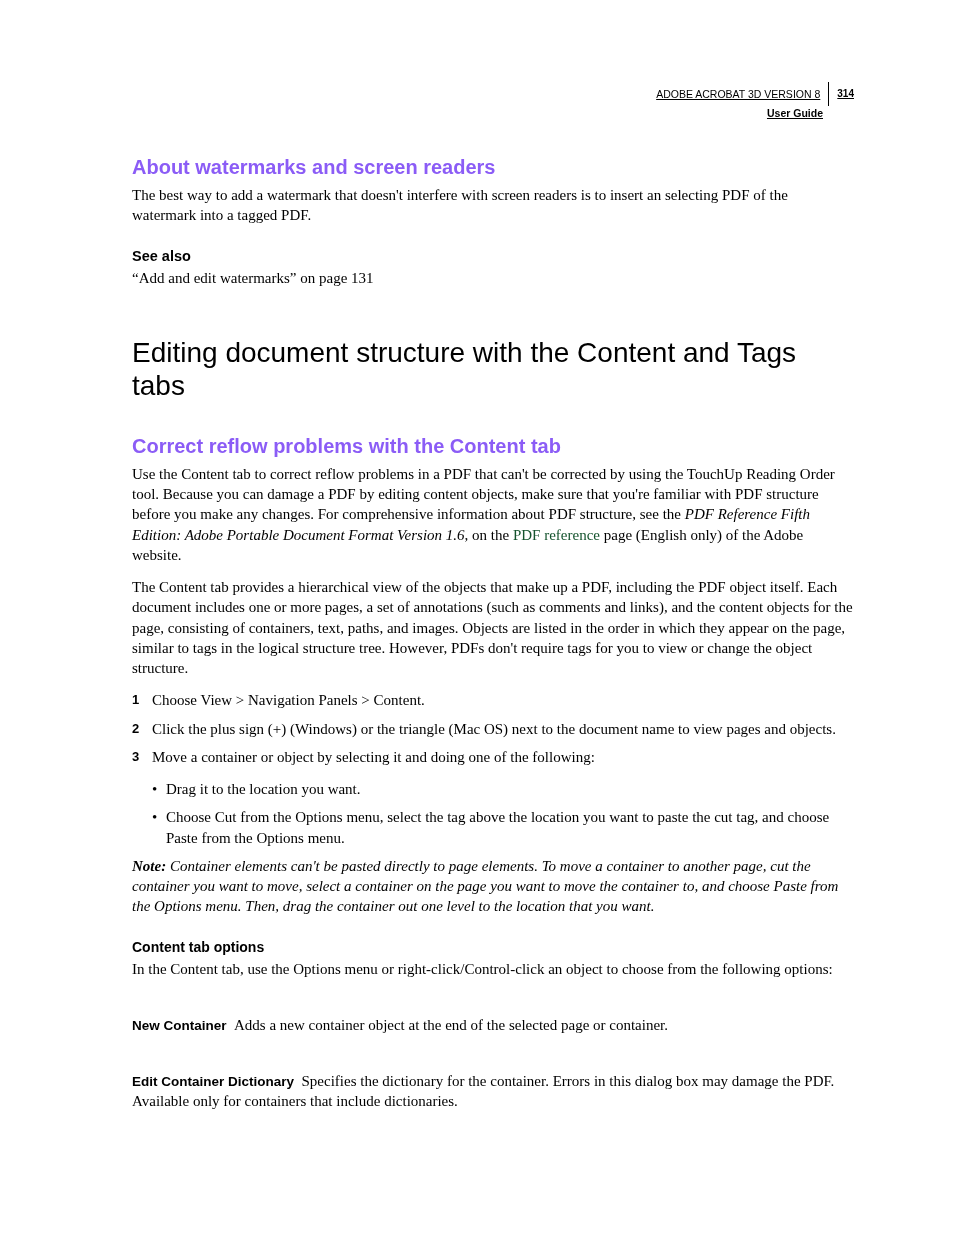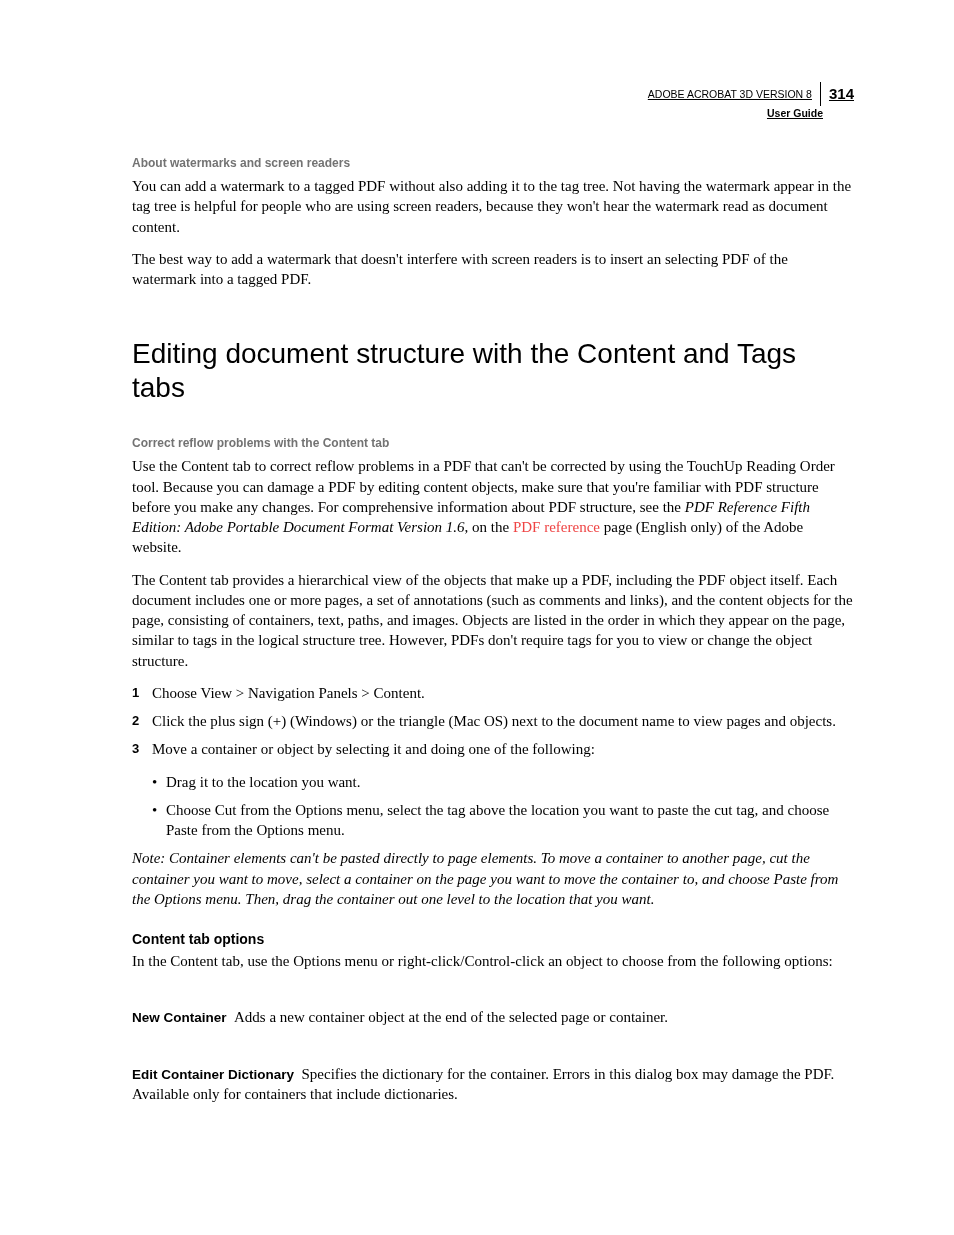--- a/index.html
+++ b/index.html
@@ -31,29 +31,29 @@
       gap: 6px;
     }
     .header-divider {
       display: inline-block;
       width: 1px;
       height: 24px;
       background: #000;
       margin: 0 2px;
       vertical-align: middle;
     }
-    .header-pagenum { font-weight: 700; font-size: 15px; }
+    .header-pagenum { font-weight: 700; font-size: 10px; }
     .header-userguide { font-weight: 700; padding-right: 31px; }
     .content { margin-top: 74px; }
     .h3 {
       font-family: "Myriad Pro", "Segoe UI", Arial, sans-serif;
       font-weight: 700;
-      font-size: 12px;
+      font-size: 20px;
       margin-bottom: 6px;
-      color: #737373;
+      color: #8b5cf6;
     }
     .body-text {
       font-size: 15px;
       line-height: 1.35;
       margin-bottom: 12px;
     }
     .see-also-h {
       font-family: "Myriad Pro", "Segoe UI", Arial, sans-serif;
       font-weight: 700;
       font-size: 14.5px;
@@ -62,21 +62,21 @@
     }
     .h1 {
       font-family: "Myriad Pro", "Segoe UI", Arial, sans-serif;
       font-weight: 400;
       font-size: 28px;
       line-height: 1.2;
       margin-top: 48px;
       margin-bottom: 32px;
     }
     .italic-ref { font-style: italic; }
-    .link { color: #ef4444; }
+    .link { color: #14532d; }
     .step-list { list-style: none; margin: 8px 0 12px 0; }
     .step-item {
       display: flex;
       font-size: 15px;
       line-height: 1.35;
       margin-bottom: 8px;
     }
     .step-num {
       font-family: "Myriad Pro", "Segoe UI", Arial, sans-serif;
       font-weight: 700;
@@ -95,21 +95,21 @@
     }
     .bullet-marker { width: 14px; flex-shrink: 0; }
     .bullet-text { flex: 1; }
     .note {
       font-size: 15px;
       line-height: 1.35;
       font-style: italic;
       margin-top: 6px;
       margin-bottom: 22px;
     }
-    .note-label { font-weight: 400; text-align: right; }
+    .note-label { font-weight: 700; text-align: right; }
     .h4 {
       font-family: "Myriad Pro", "Segoe UI", Arial, sans-serif;
       font-weight: 700;
       font-size: 14px;
       margin-bottom: 4px;
     }
     .def-term {
       font-family: "Myriad Pro", "Segoe UI", Arial, sans-serif;
       font-weight: 700;
       font-size: 13.5px;
@@ -131,23 +131,24 @@
     <span class="header-divider"></span>
     <span class="header-pagenum">314</span>
   </div>
   <div class="header-userguide">User Guide</div>
 </div>
 
 <div class="page">
   <div class="content">
 
     <div class="h3">About watermarks and screen readers</div>
-    <p class="body-text">You can add a watermark to a tagged PDF without also adding it to the tag tree. Not having the watermark appear in the tag tree is helpful for people who are using screen readers, because they won't hear the watermark read as document content.</p>
     <p class="body-text">The best way to add a watermark that doesn't interfere with screen readers is to insert an selecting PDF of the watermark into a tagged PDF.</p>
 
+    <div class="see-also-h">See also</div>
+    <p class="body-text">“Add and edit watermarks” on page 131</p>
 
     <div class="h1">Editing document structure with the Content and Tags tabs</div>
 
     <div class="h3 sec-gap">Correct reflow problems with the Content tab</div>
     <p class="body-text">
       <span>Use the Content tab to correct reflow problems in a PDF that can't be corrected by using the TouchUp Reading Order tool. Because you can damage a PDF by editing content objects, make sure that you're familiar with PDF structure before you make any changes. For comprehensive information about PDF structure, see the </span><span class="italic-ref">PDF Reference Fifth Edition: Adobe Portable Document Format Version 1.6</span><span>, on the </span><span class="link">PDF reference</span><span> page (English only) of the Adobe website.</span>
     </p>
     <p class="body-text">The Content tab provides a hierarchical view of the objects that make up a PDF, including the PDF object itself. Each document includes one or more pages, a set of annotations (such as comments and links), and the content objects for the page, consisting of containers, text, paths, and images. Objects are listed in the order in which they appear on the page, similar to tags in the logical structure tree. However, PDFs don't require tags for you to view or change the object structure.</p>
 
     <ol class="step-list">

